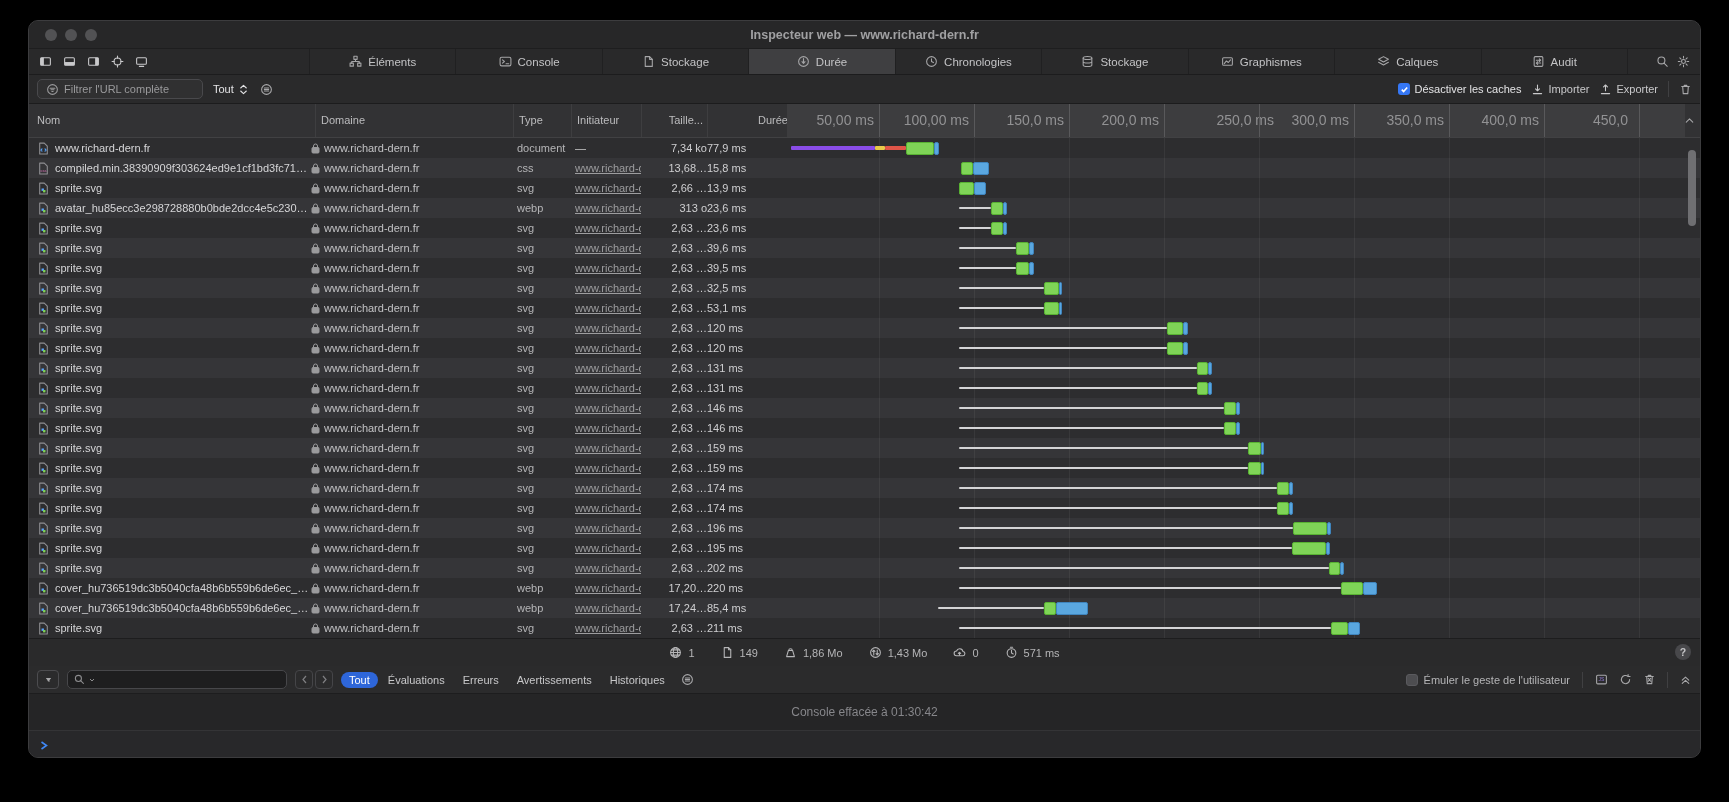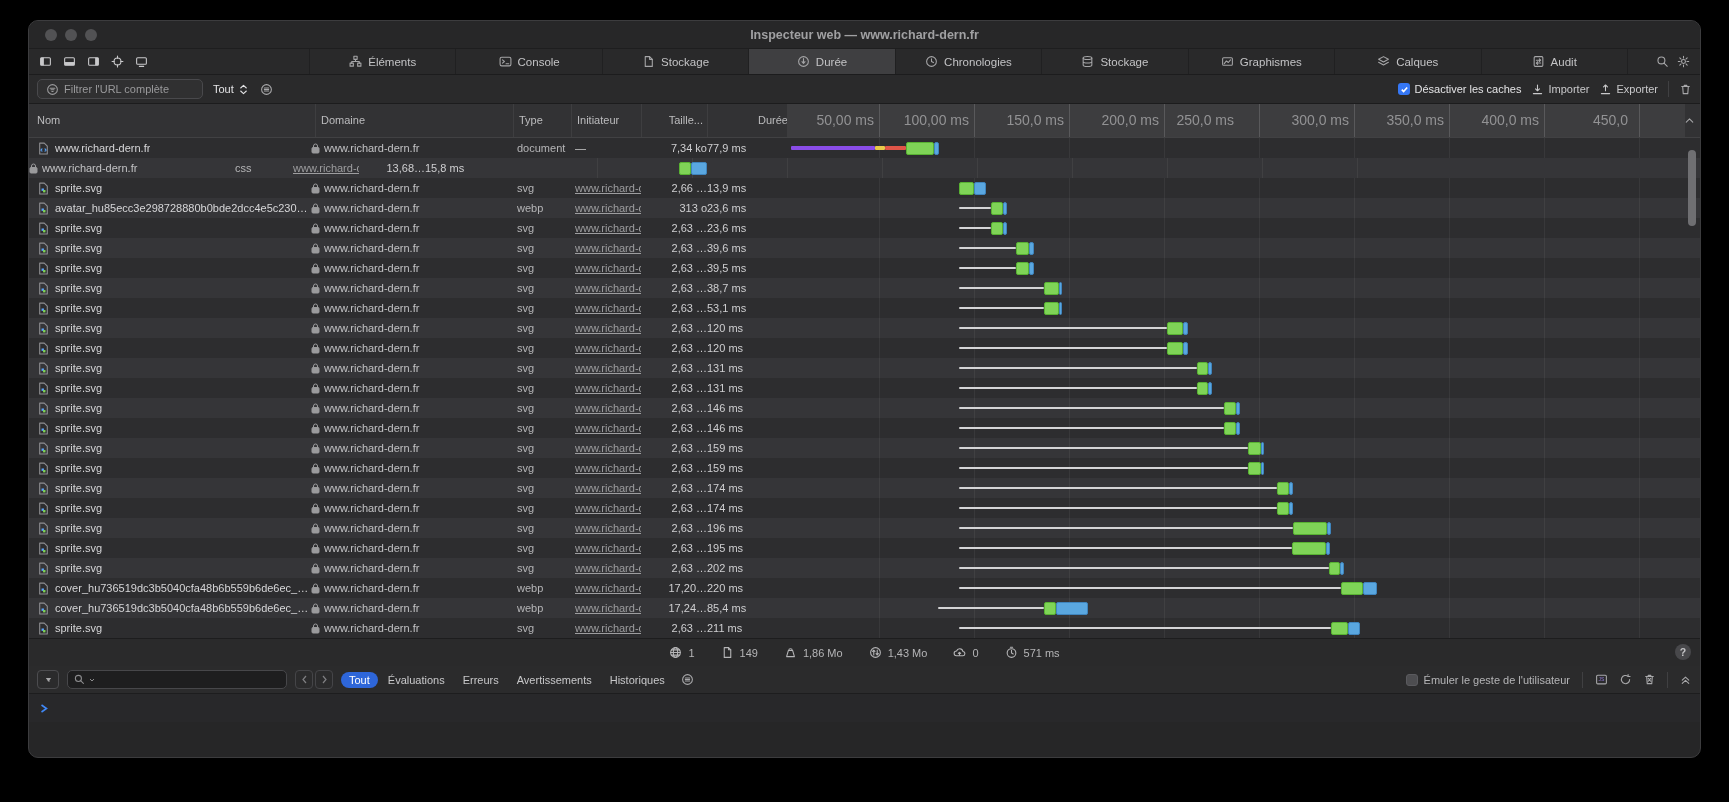--- a/index.html
+++ b/index.html
@@ -303,21 +303,21 @@
       <div class="hcell" style="left:708px;width:72px;text-align:center">Durée</div>
       <div class="tlhead" id="timeline-head">
           <span class="tick-label" style="left:92px">50,00 ms</span>
    <span class="tick-line" style="left:92px"></span>
           <span class="tick-label" style="left:187px">100,00 ms</span>
    <span class="tick-line" style="left:187px"></span>
           <span class="tick-label" style="left:282px">150,0 ms</span>
    <span class="tick-line" style="left:282px"></span>
           <span class="tick-label" style="left:377px">200,0 ms</span>
    <span class="tick-line" style="left:377px"></span>
-          <span class="tick-label" style="left:452px">250,0 ms</span>
+          <span class="tick-label" style="left:492px">250,0 ms</span>
    <span class="tick-line" style="left:472px"></span>
           <span class="tick-label" style="left:567px">300,0 ms</span>
    <span class="tick-line" style="left:567px"></span>
           <span class="tick-label" style="left:662px">350,0 ms</span>
    <span class="tick-line" style="left:662px"></span>
           <span class="tick-label" style="left:757px">400,0 ms</span>
    <span class="tick-line" style="left:757px"></span>
           <span class="tick-label" style="left:852px">450,0 ms</span>
    <span class="tick-line" style="left:852px"></span>
         </div>
@@ -363,20 +363,29 @@
             <span class="gl" style="left:852px"></span>
             <span class="seg purple" style="left:4px;width:84px"></span>
             <span class="seg yellow" style="left:88px;width:10px"></span>
             <span class="seg red" style="left:98px;width:21px"></span>
             <span class="seg green" style="left:119px;width:28px"></span>
             <span class="seg blue" style="left:147px;width:5px"></span>
           </div>
     <div class="gut"></div>
   </div>
         <div class="row even">
+    <div class="cell cname">
+            <span class="icn">
+              <svg width="13" height="13" viewBox="0 0 12 12" fill="none" stroke="currentColor" stroke-width="1" stroke-linecap="round" stroke-linejoin="round">
+                <path d="M2.5 1h4.2L9.5 3.8V11H2.5z" stroke="#8f8f92"></path>
+                <text x="6" y="9.4" text-anchor="middle" font-size="3.6" fill="#e779c1" stroke="none" font-family="Liberation Sans, sans-serif">css</text>
+              </svg>
+            </span>
+            <span class="txt">compiled.min.38390909f303624ed9e1cf1bd3fc71e…</span>
+          </div>
     <div class="cell cdom">
             <span class="icn">
               <svg width="9" height="11" viewBox="0 0 9 11" fill="none" stroke="#9a9a9c" stroke-width="1">
                 <rect x="1" y="4.5" width="7" height="5.5" rx="1" fill="#9a9a9c"></rect>
                 <path d="M2.5 4.5V3a2 2 0 0 1 4 0v1.5"></path>
               </svg>
             </span>
             <span>www.richard-dern.fr</span>
           </div>
     <div class="cell ctype">css</div>
@@ -613,21 +622,21 @@
               <svg width="9" height="11" viewBox="0 0 9 11" fill="none" stroke="#9a9a9c" stroke-width="1">
                 <rect x="1" y="4.5" width="7" height="5.5" rx="1" fill="#9a9a9c"></rect>
                 <path d="M2.5 4.5V3a2 2 0 0 1 4 0v1.5"></path>
               </svg>
             </span>
             <span>www.richard-dern.fr</span>
           </div>
     <div class="cell ctype">svg</div>
     <div class="cell cinit"><span class="lnk">www.richard-d…</span></div>
     <div class="cell csize">2,63 …</div>
-    <div class="cell cdur">38,7 ms</div>
+    <div class="cell cdur">32,5 ms</div>
     <div class="cell ctl">
             <span class="gl" style="left:92px"></span>
             <span class="gl" style="left:187px"></span>
             <span class="gl" style="left:282px"></span>
             <span class="gl" style="left:377px"></span>
             <span class="gl" style="left:472px"></span>
             <span class="gl" style="left:567px"></span>
             <span class="gl" style="left:662px"></span>
             <span class="gl" style="left:757px"></span>
             <span class="gl" style="left:852px"></span>
@@ -1454,20 +1463,23 @@
         </span>
       <div class="fsep"></div>
       <span class="icn" id="ic-expand">
           <svg width="13" height="13" viewBox="0 0 12 12" fill="none" stroke="currentColor" stroke-width="1" stroke-linecap="round" stroke-linejoin="round">
             <path d="M3 6.6l3-2.8 3 2.8M3 9.6l3-2.8 3 2.8"></path>
           </svg>
         </span>
     </div>
   </div>
 
+  <div class="consolearea">
+    <span>Console effacée à 01:30:42</span>
+  </div>
   <div class="promptrow">
     <span class="prompt icn" id="ic-prompt">
         <svg width="10" height="11" viewBox="0 0 10 11" fill="none" stroke="currentColor" stroke-width="1.6">
           <path d="M2.5 2l5 3.5-5 3.5"></path>
         </svg>
       </span>
   </div>
 </div>
 
 </body></html>

